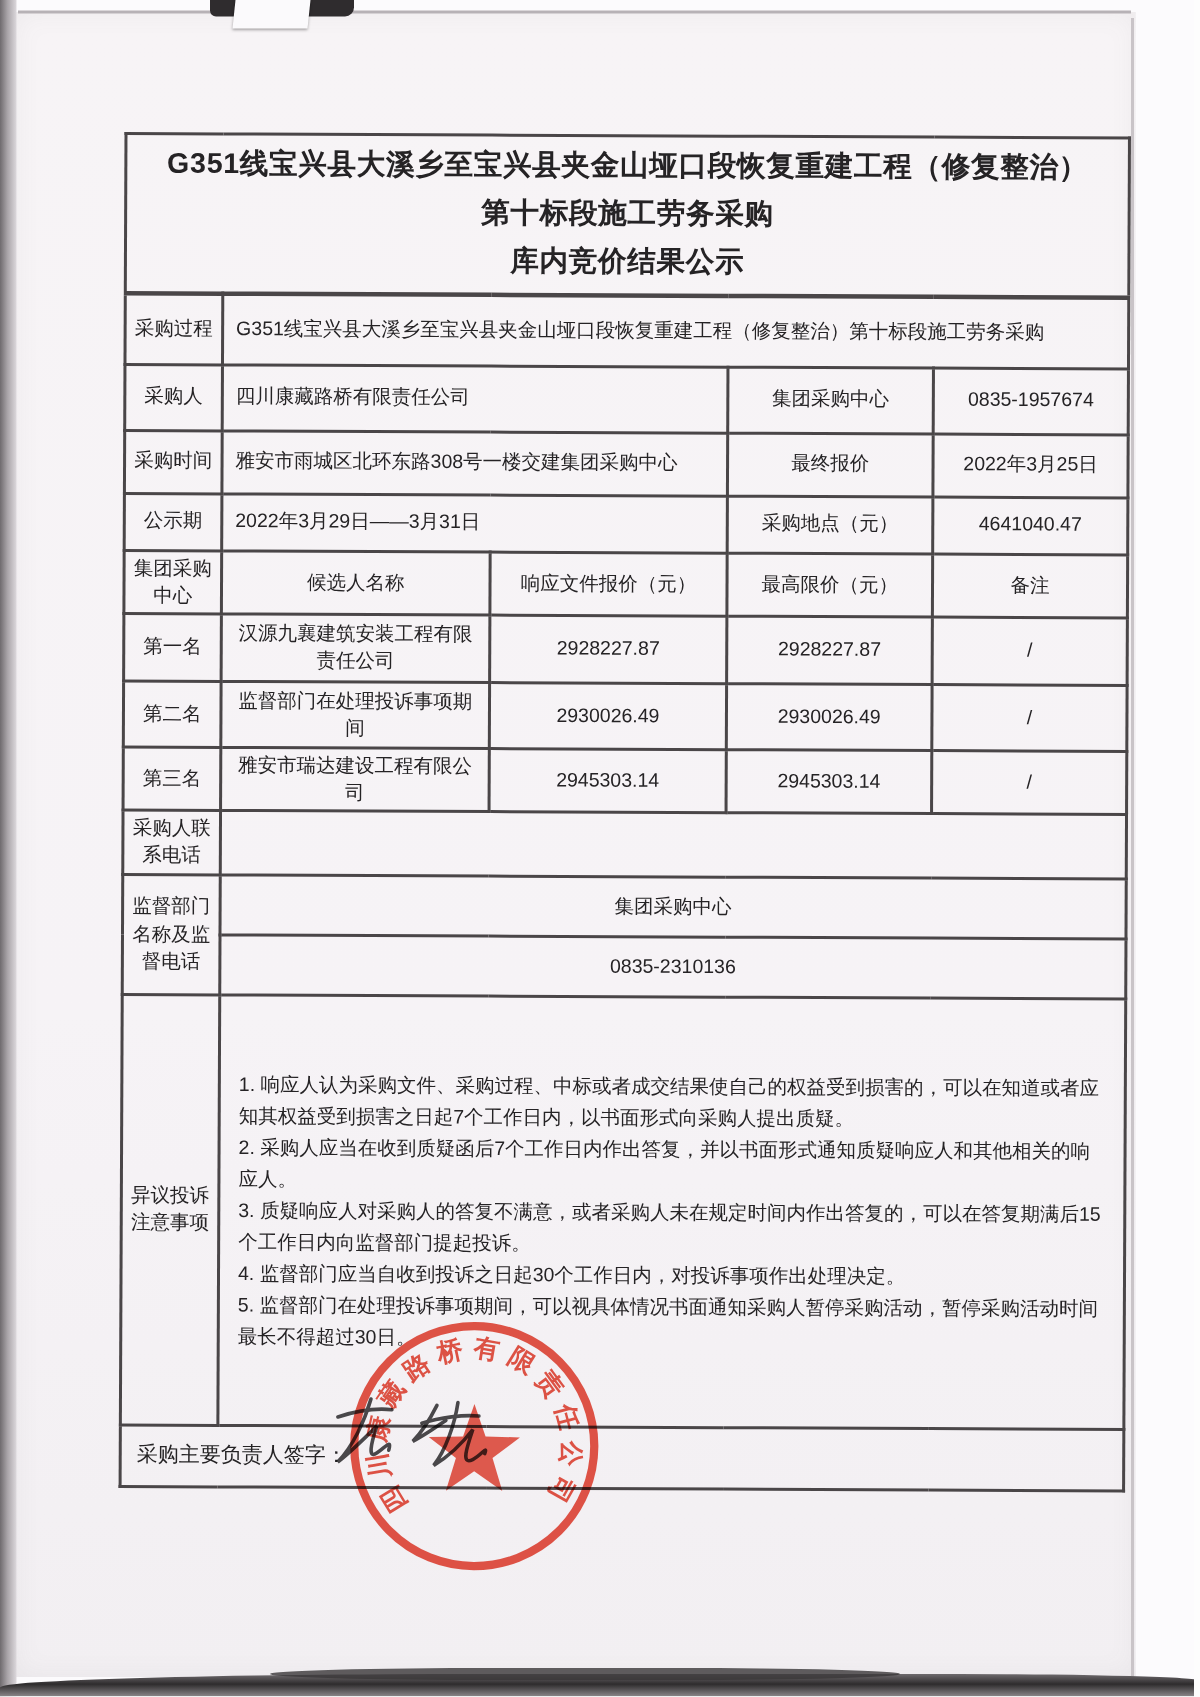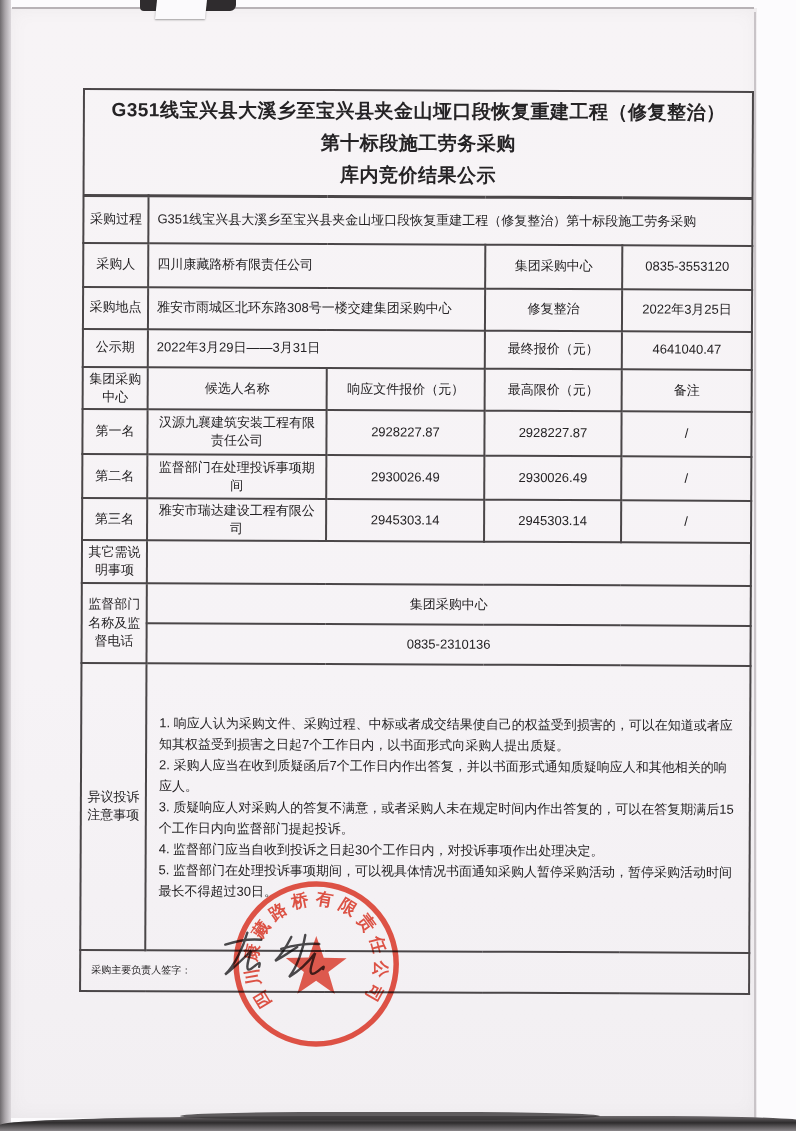--- a/index.html
+++ b/index.html
@@ -34,21 +34,21 @@
   td{border:2px solid #4a4648;padding:2px 6px;font-size:13px;line-height:1.4;
      vertical-align:middle;overflow:hidden;word-break:break-all;}
   td.title-cell{text-align:center;font-weight:bold;font-size:19px;line-height:32px;
      letter-spacing:.5px;padding:4px 10px;border-bottom-width:3px;}
   td.lab{text-align:center;padding:2px 5px;}
   td.ctr{text-align:center;}
   td.val{text-align:left;padding-left:8px;}
   td.notice{padding:10px 12px;font-size:13px;line-height:21px;white-space:pre-line;word-break:break-all;}
   td.sign-cell{padding:4px 10px;}
   .sign-inner{display:flex;align-items:center;height:100%;}
-  .sign-label{font-size:10px;}
+  .sign-label{font-size:14px;}
   
   .seal{position:absolute;left:148px;top:786px;width:178px;height:178px;
     mix-blend-mode:multiply;opacity:.92;pointer-events:none;}
   .sig{position:absolute;left:138px;top:836px;width:170px;height:66px;
     mix-blend-mode:multiply;pointer-events:none;}
 </style>
 </head>
 <body>
 
 <div class="scan">
@@ -79,34 +79,34 @@
 
       <tr style="height:47px">
         <td class="lab">采购过程</td>
         <td colspan="4" class="val">G351线宝兴县大溪乡至宝兴县夹金山垭口段恢复重建工程（修复整治）第十标段施工劳务采购</td>
       </tr>
 
       <tr style="height:44px">
         <td class="lab">采购人</td>
         <td colspan="2" class="val">四川康藏路桥有限责任公司</td>
         <td class="ctr">集团采购中心</td>
-        <td class="ctr">0835-3553120</td>
+        <td class="ctr">0835-1957674</td>
       </tr>
 
       <tr style="height:42px">
-        <td class="lab">采购地点</td>
+        <td class="lab">采购时间</td>
         <td colspan="2" class="val">雅安市雨城区北环东路308号一楼交建集团采购中心</td>
-        <td class="ctr">修复整治</td>
+        <td class="ctr">最终报价</td>
         <td class="ctr">2022年3月25日</td>
       </tr>
 
       <tr style="height:38px">
         <td class="lab">公示期</td>
         <td colspan="2" class="val">2022年3月29日——3月31日</td>
-        <td class="ctr">最终报价（元）</td>
+        <td class="ctr">采购地点（元）</td>
         <td class="ctr">4641040.47</td>
       </tr>
 
       <tr style="height:39px">
         <td class="lab">集团采购中心</td>
         <td class="ctr">候选人名称</td>
         <td class="ctr">响应文件报价（元）</td>
         <td class="ctr">最高限价（元）</td>
         <td class="ctr">备注</td>
       </tr>
@@ -129,21 +129,21 @@
 
       <tr style="height:38px">
         <td class="lab">第三名</td>
         <td class="ctr">雅安市瑞达建设工程有限公司</td>
         <td class="ctr">2945303.14</td>
         <td class="ctr">2945303.14</td>
         <td class="ctr">/</td>
       </tr>
 
       <tr style="height:38px">
-        <td class="lab">其它需说明事项</td>
+        <td class="lab">采购人联系电话</td>
         <td colspan="4" class="val"></td>
       </tr>
 
       <tr style="height:40px">
         <td class="lab" rowspan="2">监督部门名称及监督电话</td>
         <td colspan="4" class="ctr">集团采购中心</td>
       </tr>
       <tr style="height:40px">
         <td colspan="4" class="ctr">0835-2310136</td>
       </tr>

